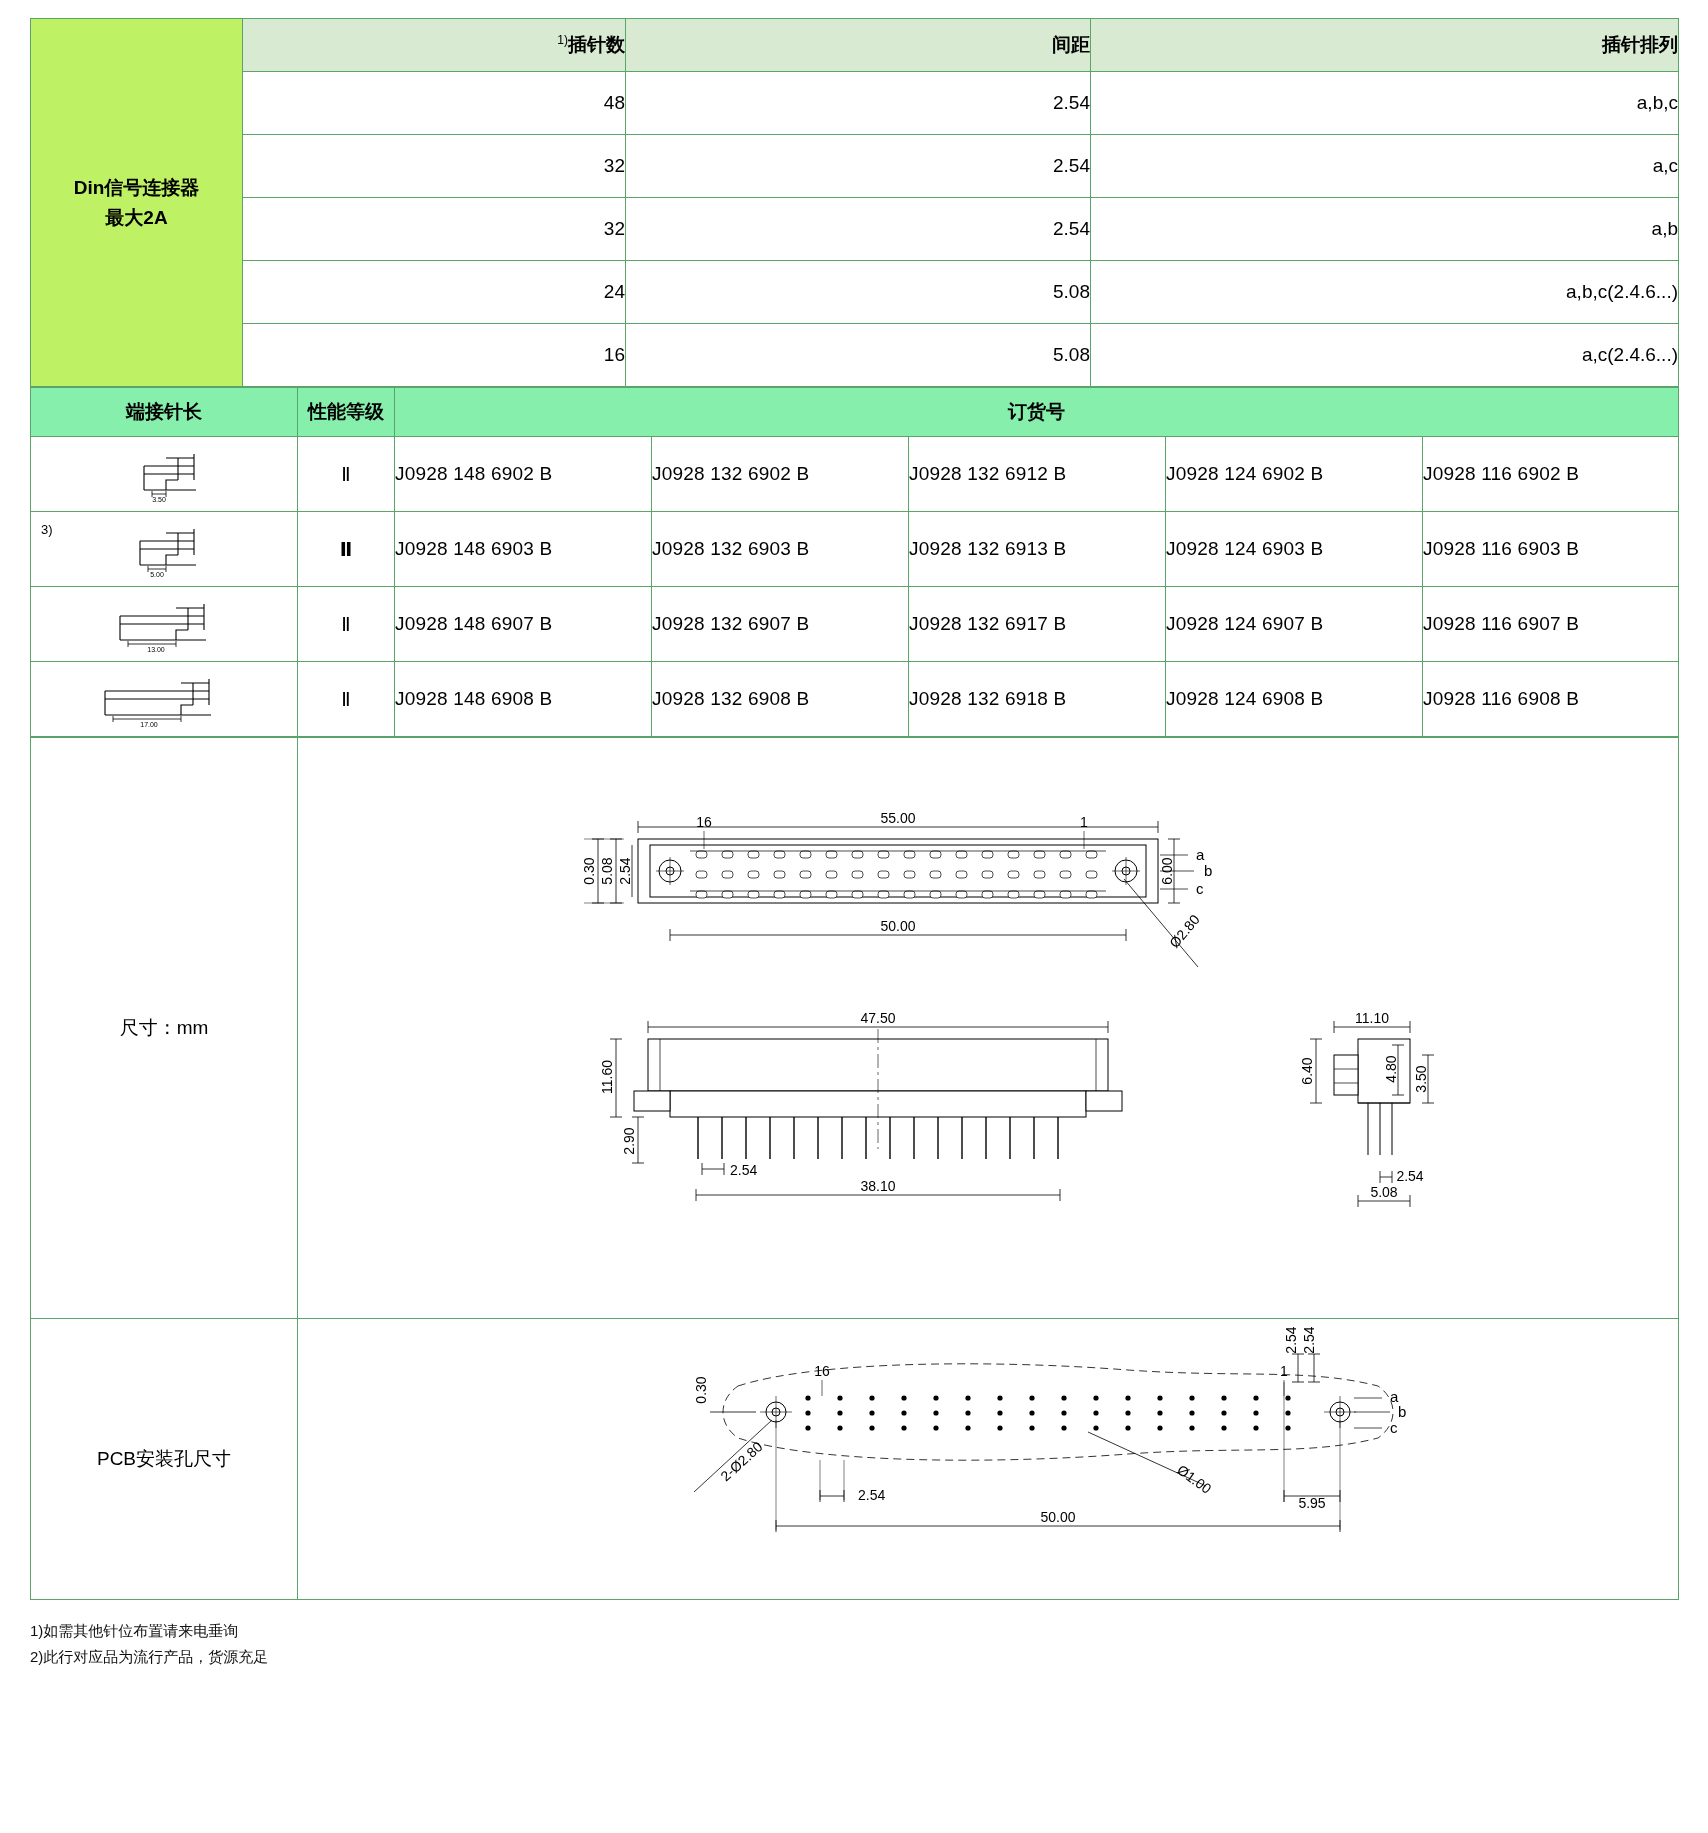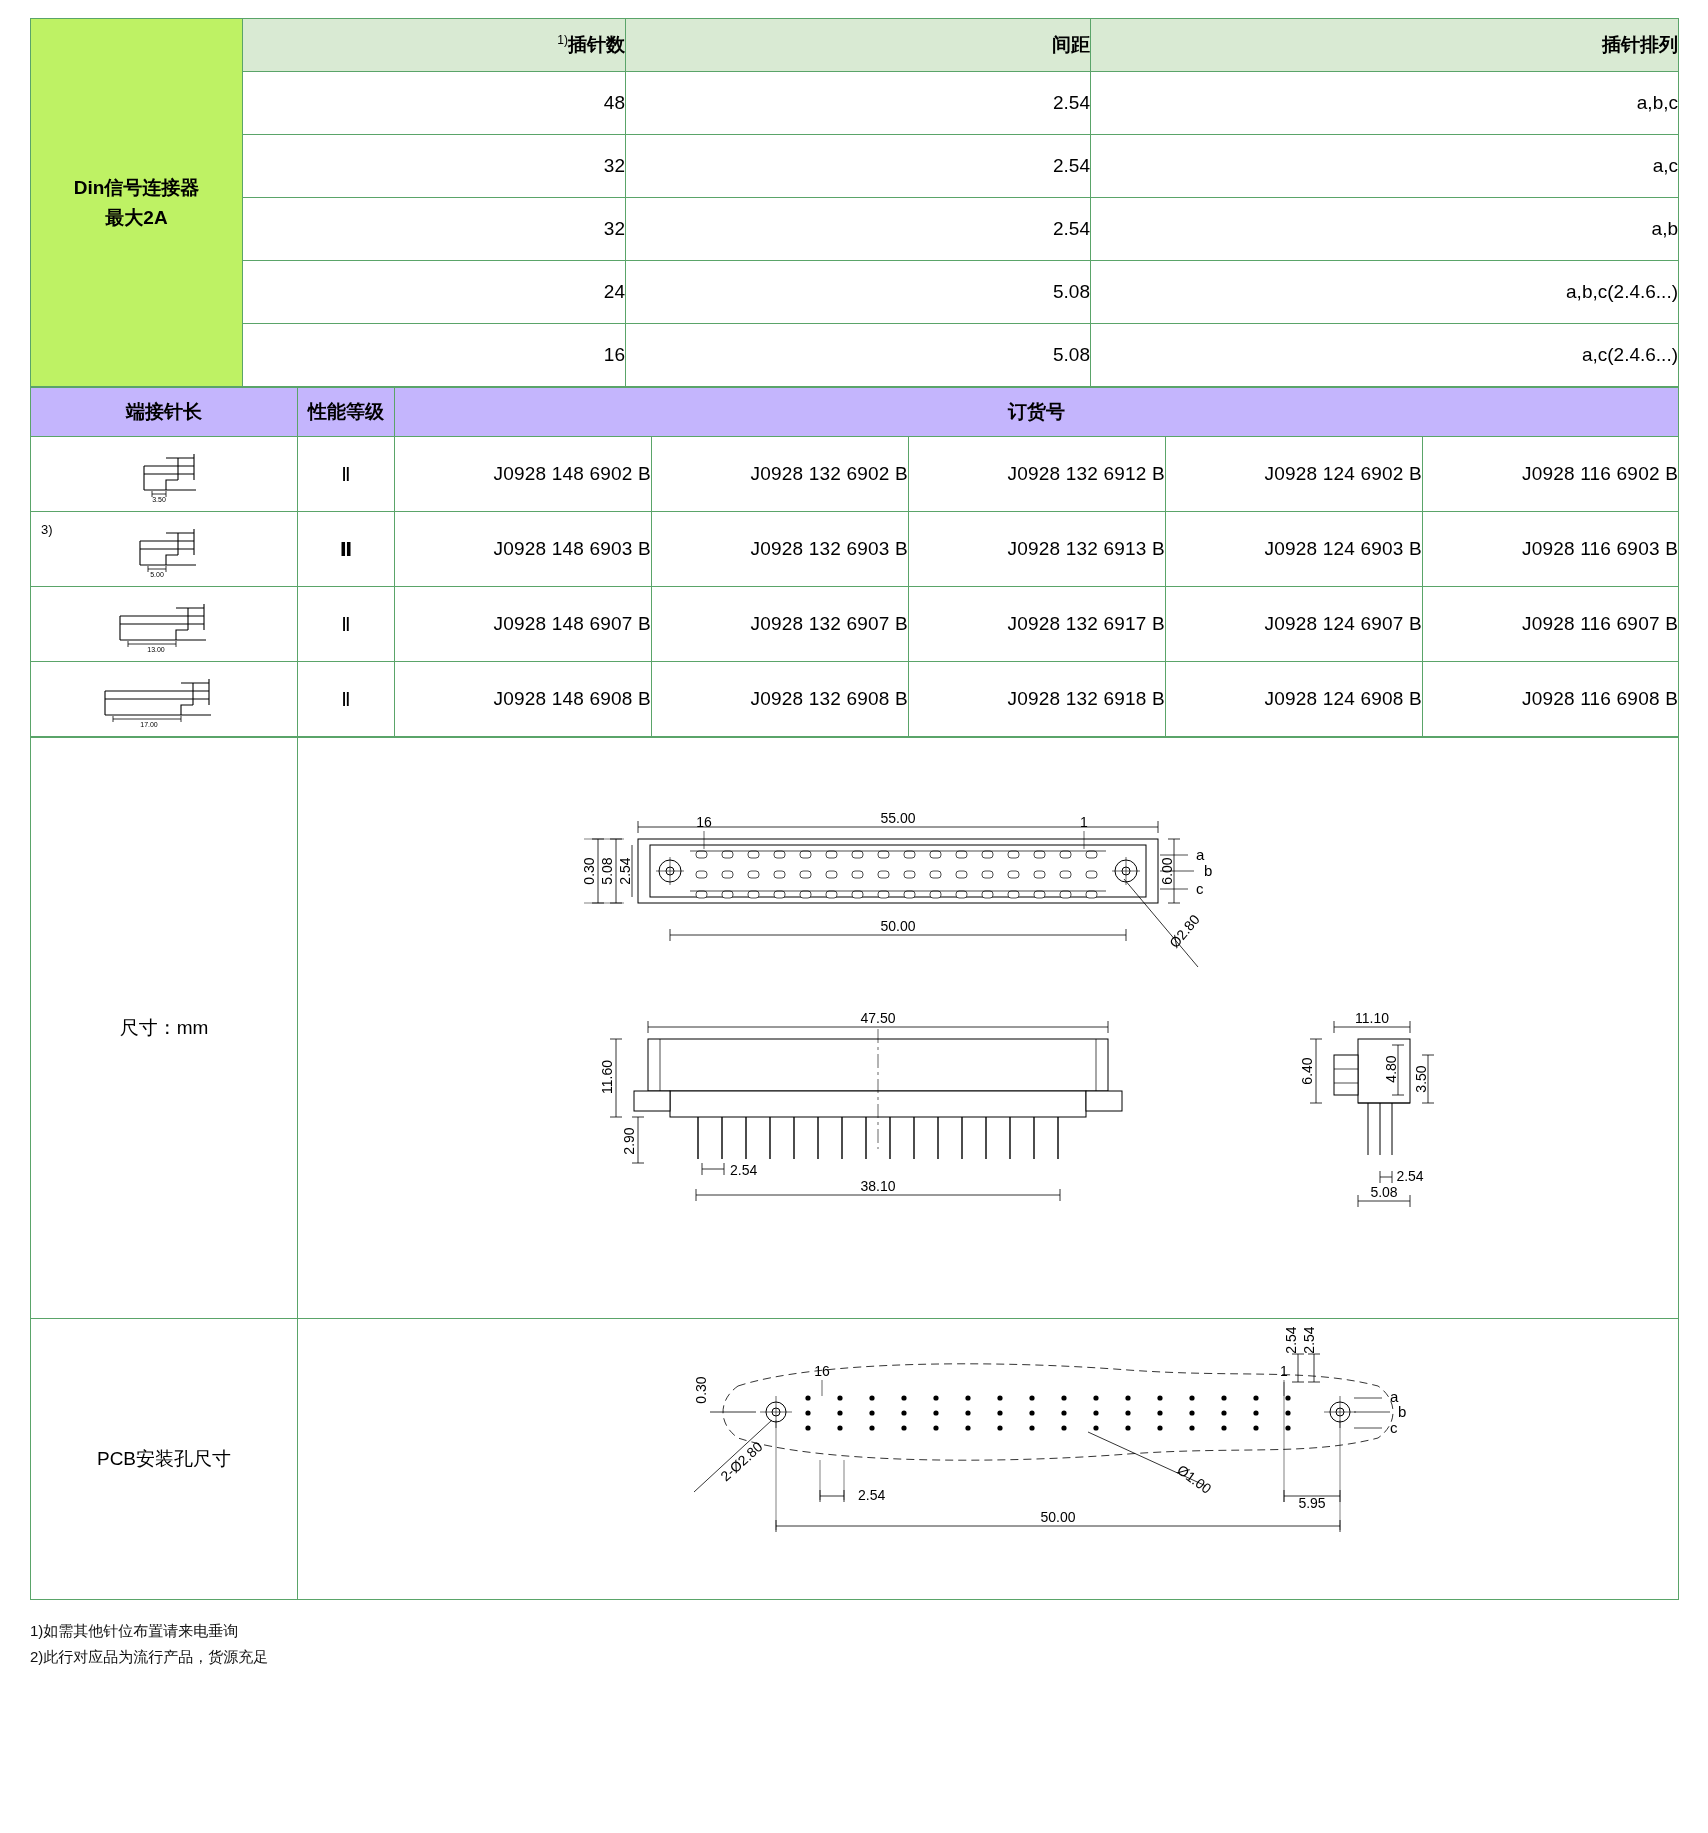--- a/index.html
+++ b/index.html
@@ -4,22 +4,22 @@
 <style>
   html,body{margin:0;padding:0;background:#fff;}
   body{width:1708px;font-family:"Liberation Sans","DejaVu Sans",sans-serif;color:#000;}
   .page{width:1708px;box-sizing:border-box;padding:18px 30px 10px 30px;}
   table.main{border-collapse:collapse;width:1648px;table-layout:fixed;}
   table.main td,table.main th{border:1px solid #5aa469;padding:0;vertical-align:middle;}
   .hdr{background:#d9ead3;font-weight:bold;font-size:19px;text-align:right;height:52px;}
   .hdr .sup{font-size:12px;vertical-align:super;font-weight:normal;}
   .cell{text-align:right;font-size:19px;height:62px;}
   .leftlabel{background:#bef264;font-weight:bold;font-size:19px;text-align:center;line-height:1.55;}
-  .sect-hdr{background:#c4b5fd;font-weight:bold;font-size:19px;text-align:center;height:48px;}
-  .ordercell{text-align:right;font-size:19px;height:74px;letter-spacing:.2px;}
+  .sect-hdr{background:#86efac;font-weight:bold;font-size:19px;text-align:center;height:48px;}
+  .ordercell{text-align:left;font-size:19px;height:74px;letter-spacing:.2px;}
   .ordercell.bold{font-weight:normal;}
   .grade{text-align:center;font-size:19px;}
   .pinimg{position:relative;height:74px;}
   .pinimg .note3{position:absolute;left:10px;top:10px;font-size:13px;}
   .drawwrap{height:580px;position:relative;}
   .drawwrap2{height:280px;position:relative;}
   .rowlabel{text-align:center;font-size:19px;}
   .footnotes{margin-top:18px;font-size:15px;line-height:1.7;color:#111;}
   svg{display:block;}
   .svgcenter{display:flex;align-items:center;justify-content:center;height:100%;}

